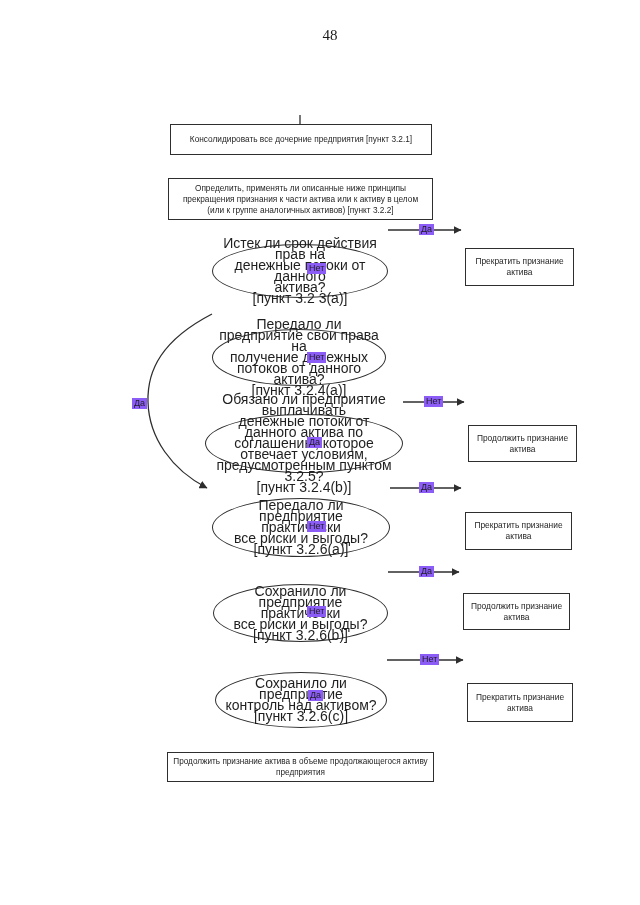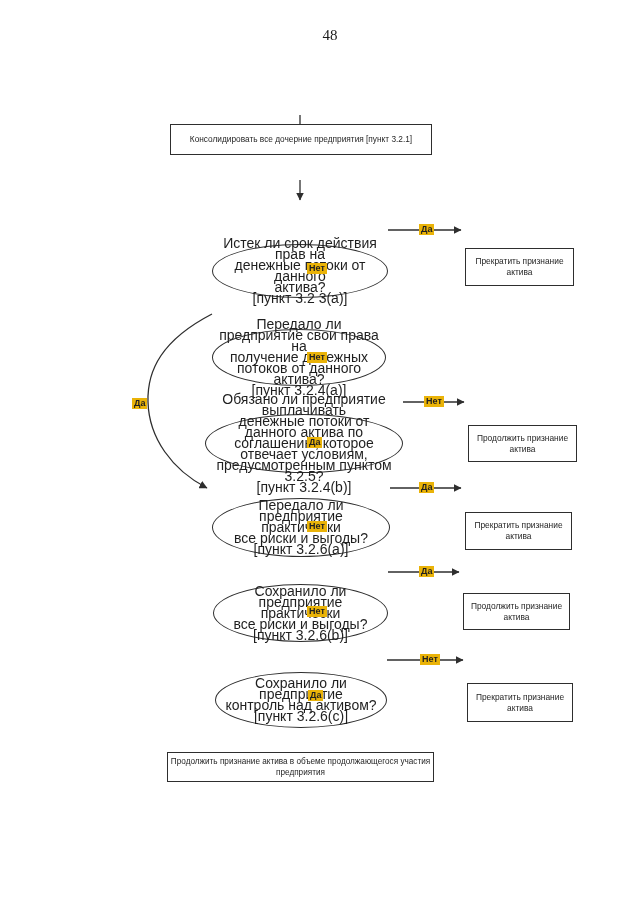--- a/index.html
+++ b/index.html
@@ -51,24 +51,23 @@
   .rbox {
     border: 1.5px solid #2e2e2e;
     font-size: 8.4px;
     line-height: 11px;
   }
   .lbl {
     position: absolute;
     z-index: 3;
     font-size: 9px;
     line-height: 11px;
-    background: #eab308;
+    background: #8b5cf6;
     padding: 0 2px;
     color: #1f1f1f;
-    font-weight: bold;
   }
 </style>
 </head>
 <body>
 
 <div class="page">
 
   <div class="page-number">48</div>
 
   <svg class="connectors" width="640" height="905" viewBox="0 0 640 905">
@@ -90,20 +89,23 @@
       <line x1="403" y1="402" x2="464" y2="402" marker-end="url(#ah)"></line>
       <line x1="390" y1="488" x2="461" y2="488" marker-end="url(#ah)"></line>
       <line x1="388" y1="572" x2="459" y2="572" marker-end="url(#ah)"></line>
       <line x1="387" y1="660" x2="463" y2="660" marker-end="url(#ah)"></line>
       <path d="M 212,314 C 162,340 147,370 148,402 C 149,438 172,470 207,488" marker-end="url(#ah)"></path>
     </g>
   </svg>
 
   <div class="node pbox" style="left:170px; top:84px; width:262px; height:31px;">Консолидировать все дочерние предприятия [пункт 3.2.1]</div>
 
+  <div class="node pbox" style="left:168px; top:138px; width:265px; height:42px;">Определить, применять ли описанные ниже принципы
+прекращения признания к части актива или к активу в целом
+(или к группе аналогичных активов) [пункт 3.2.2]</div>
 
   <div class="node ell" style="left:212px; top:204px; width:176px; height:54px;">Истек ли срок действия прав на
 денежные потоки от данного
 актива?
 [пункт 3.2 3(а)]</div>
 
   <div class="node ell" style="left:212px; top:289px; width:174px; height:57px;">Передало ли предприятие свои права на
 получение денежных потоков от данного
 актива?
 [пункт 3.2.4(а)]</div>
@@ -134,21 +136,21 @@
 
   <div class="node rbox" style="left:465px; top:472px; width:107px; height:38px;">Прекратить признание
 актива</div>
 
   <div class="node rbox" style="left:463px; top:553px; width:107px; height:37px;">Продолжить признание
 актива</div>
 
   <div class="node rbox" style="left:467px; top:643px; width:106px; height:39px;">Прекратить признание
 актива</div>
 
-  <div class="node pbox" style="left:167px; top:712px; width:267px; height:30px; font-size:8.2px;">Продолжить признание актива в объеме продолжающегося участия
+  <div class="node pbox" style="left:167px; top:712px; width:267px; height:30px; font-size:8.2px;">Продолжить признание актива в объеме продолжающегося активу
 предприятия</div>
 
   <div class="lbl" style="left:419px; top:224px;">Да</div>
   <div class="lbl" style="left:307px; top:263px;">Нет</div>
   <div class="lbl" style="left:307px; top:352px;">Нет</div>
   <div class="lbl" style="left:132px; top:398px;">Да</div>
   <div class="lbl" style="left:424px; top:396px;">Нет</div>
   <div class="lbl" style="left:307px; top:437px;">Да</div>
   <div class="lbl" style="left:419px; top:482px;">Да</div>
   <div class="lbl" style="left:307px; top:521px;">Нет</div>

